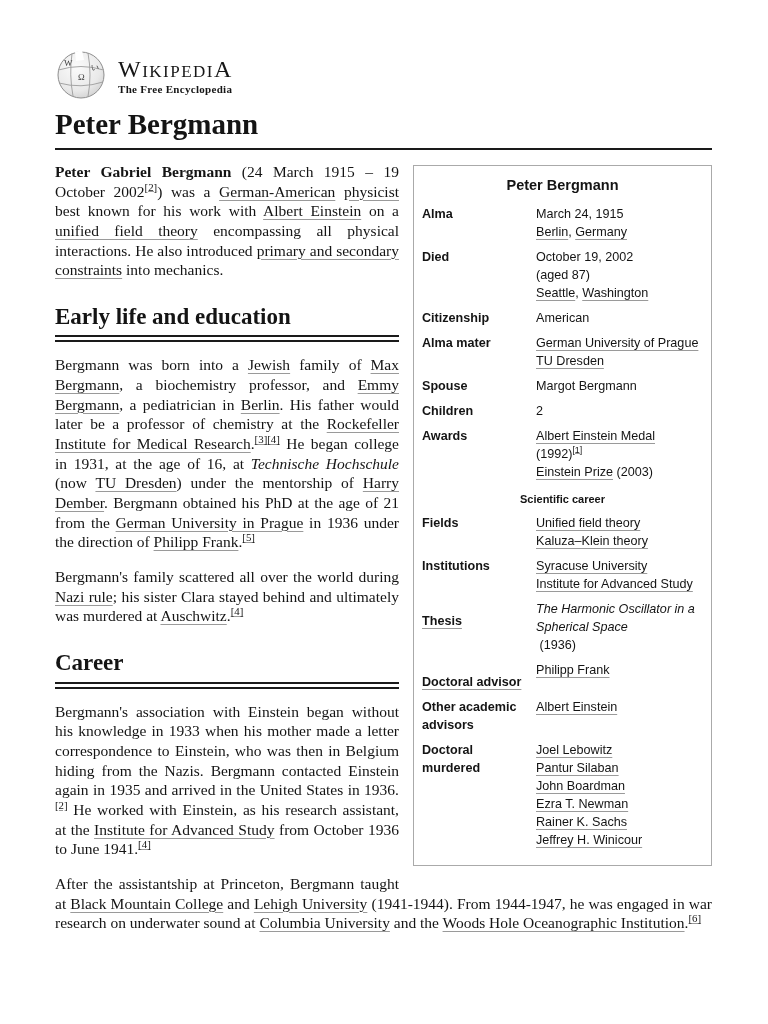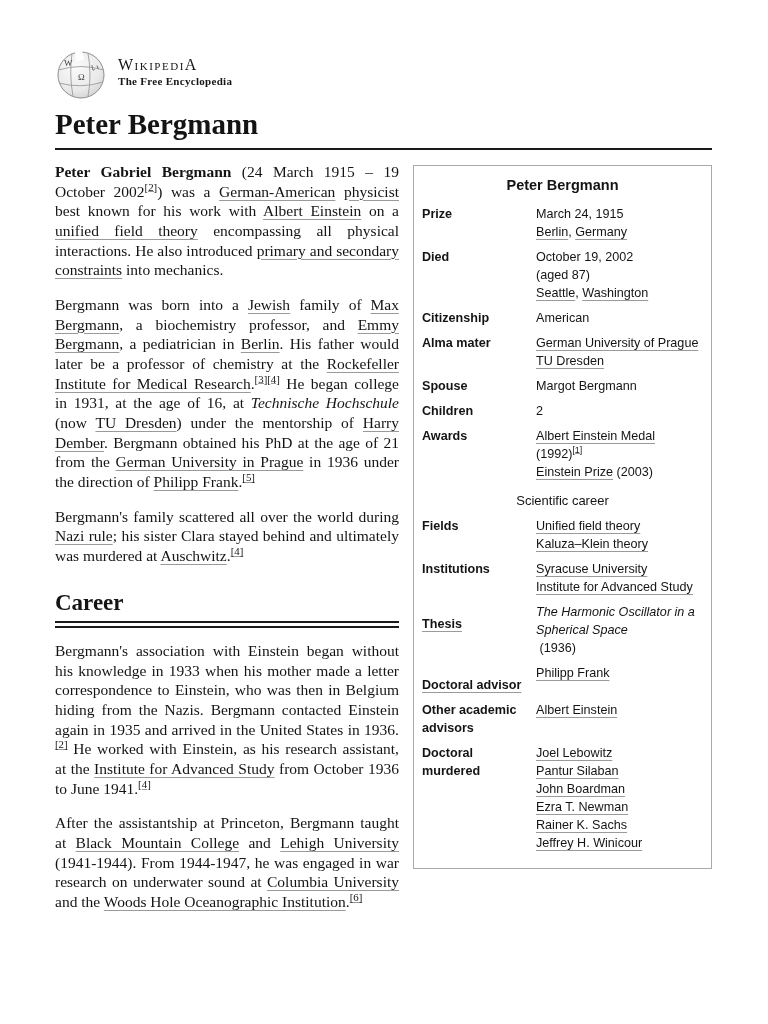--- a/index.html
+++ b/index.html
@@ -11,21 +11,21 @@
   }
   .page { padding:50px 56px 40px 55px; }
 
   
   .masthead { display:flex; align-items:flex-start; gap:11px; height:50px; margin-bottom:4px; }
   .globe { flex:none; }
   .brand-text { padding-top:7px; }
   .wordmark {
     font-family:"Liberation Serif", serif;
     font-variant:small-caps;
-    font-size:16px; line-height:1;
+    font-size:24px; line-height:1;
     letter-spacing:1.5px; color:#161616;
   }
   .tagline {
     font-family:"Liberation Serif", serif;
     font-size:11px; font-weight:bold; letter-spacing:0.3px;
     margin-top:2px; color:#161616;
   }
 
   
   h1.title {
@@ -72,21 +72,21 @@
     width:281px;
     margin:3px 0 12px 14px;
     padding:7px 8px 9px 8px;
     border:1px solid #aaaaaa;
     background:#ffffff;
     font-family:"Liberation Sans", sans-serif;
     font-size:12.6px; line-height:1.43;
     text-align:left;
   }
   .ib-title { text-align:center; font-weight:bold; font-size:14.5px; padding:2px 0 9px 0; }
-  .ib-sub   { text-align:center; font-weight:normal; font-size:13px; padding:4px 0 7px 0; }
+  .ib-sub   { text-align:center; font-weight:bold; font-size:11px; padding:4px 0 7px 0; }
   .ib-row { display:flex; margin-bottom:7px; }
   .ib-label { flex:none; width:107px; padding-right:7px; font-weight:bold; }
   .ib-label.label-link {
     text-decoration:underline; text-decoration-color:#9a9a9a;
     text-decoration-thickness:1px; text-underline-offset:2.5px;margin-top:12px;
   }
   .ib-value { flex:1; min-width:0; }
 </style>
 </head>
 <body>
@@ -122,21 +122,21 @@
   </div>
 
   <h1 class="title">Peter Bergmann</h1>
 
   <div class="article">
 
     <aside class="infobox">
       <div class="ib-title">Peter Bergmann</div>
       <div>
           <div class="ib-row">
-            <div class="ib-label">Prize</div>
+            <div class="ib-label">Alma</div>
             <div class="ib-value">
               <div class="ib-line"><span class="seg">March 24, 1915</span></div>
               <div class="ib-line"><span class="seg a">Berlin</span><span class="seg">, </span><span class="seg a">Germany</span></div>
             </div>
           </div>
           <div class="ib-row">
             <div class="ib-label">Died</div>
             <div class="ib-value">
               <div class="ib-line"><span class="seg">October 19, 2002</span></div>
               <div class="ib-line"><span class="seg">(aged 87)</span></div>
@@ -219,20 +219,21 @@
               <div class="ib-line"><span class="seg a">Ezra T. Newman</span></div>
               <div class="ib-line"><span class="seg a">Rainer K. Sachs</span></div>
               <div class="ib-line"><span class="seg a">Jeffrey H. Winicour</span></div>
             </div>
           </div>
         </div>
     </aside>
 
     <div>
         <p><span class="seg b">Peter Gabriel Bergmann</span><span class="seg"> (24 March 1915 – 19 October 2002</span><sup class="seg sup-a">[2]</sup><span class="seg">) was a </span><span class="seg a">German-American</span><span class="seg"> </span><span class="seg a">physicist</span><span class="seg"> best known for his work with </span><span class="seg a">Albert Einstein</span><span class="seg"> on a </span><span class="seg a">unified field theory</span><span class="seg"> encompassing all physical interactions. He also introduced </span><span class="seg a">primary and secondary constraints</span><span class="seg"> into mechanics.</span></p>
+        <h2 class="sec">Early life and education</h2>
         <p><span class="seg">Bergmann was born into a </span><span class="seg a">Jewish</span><span class="seg"> family of </span><span class="seg a">Max Bergmann</span><span class="seg">, a biochemistry professor, and </span><span class="seg a">Emmy Bergmann</span><span class="seg">, a pediatrician in </span><span class="seg a">Berlin</span><span class="seg">. His father would later be a professor of chemistry at the </span><span class="seg a">Rockefeller Institute for Medical Research</span><span class="seg">.</span><sup class="seg sup-a">[3]</sup><sup class="seg sup-a">[4]</sup><span class="seg"> He began college in 1931, at the age of 16, at </span><span class="seg i">Technische Hochschule</span><span class="seg"> (now </span><span class="seg a">TU Dresden</span><span class="seg">) under the mentorship of </span><span class="seg a">Harry Dember</span><span class="seg">. Bergmann obtained his PhD at the age of 21 from the </span><span class="seg a">German University in Prague</span><span class="seg"> in 1936 under the direction of </span><span class="seg a">Philipp Frank</span><span class="seg">.</span><sup class="seg sup-a">[5]</sup></p>
         <p><span class="seg">Bergmann's family scattered all over the world during </span><span class="seg a">Nazi rule</span><span class="seg">; his sister Clara stayed behind and ultimately was murdered at </span><span class="seg a">Auschwitz</span><span class="seg">.</span><sup class="seg sup-a">[4]</sup></p>
         <h2 class="sec">Career</h2>
         <p><span class="seg">Bergmann's association with Einstein began without his knowledge in 1933 when his mother made a letter correspondence to Einstein, who was then in Belgium hiding from the Nazis. Bergmann contacted Einstein again in 1935 and arrived in the United States in 1936.</span><sup class="seg sup-a">[2]</sup><span class="seg"> He worked with Einstein, as his research assistant, at the </span><span class="seg a">Institute for Advanced Study</span><span class="seg"> from October 1936 to June 1941.</span><sup class="seg sup-a">[4]</sup></p>
         <p><span class="seg">After the assistantship at Princeton, Bergmann taught at </span><span class="seg a">Black Mountain College</span><span class="seg"> and </span><span class="seg a">Lehigh University</span><span class="seg"> (1941-1944). From 1944-1947, he was engaged in war research on underwater sound at </span><span class="seg a">Columbia University</span><span class="seg"> and the </span><span class="seg a">Woods Hole Oceanographic Institution</span><span class="seg">.</span><sup class="seg sup-a">[6]</sup></p>
       </div>
   </div>
 
 </div>
 

